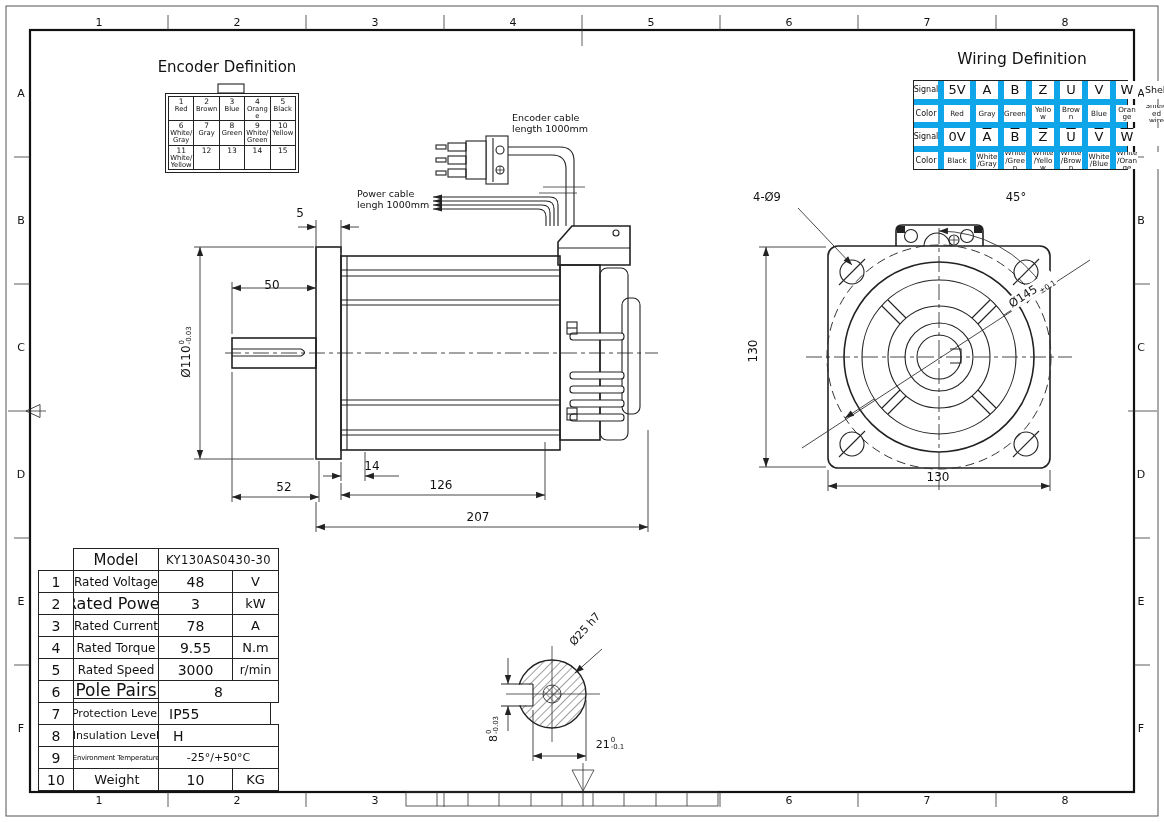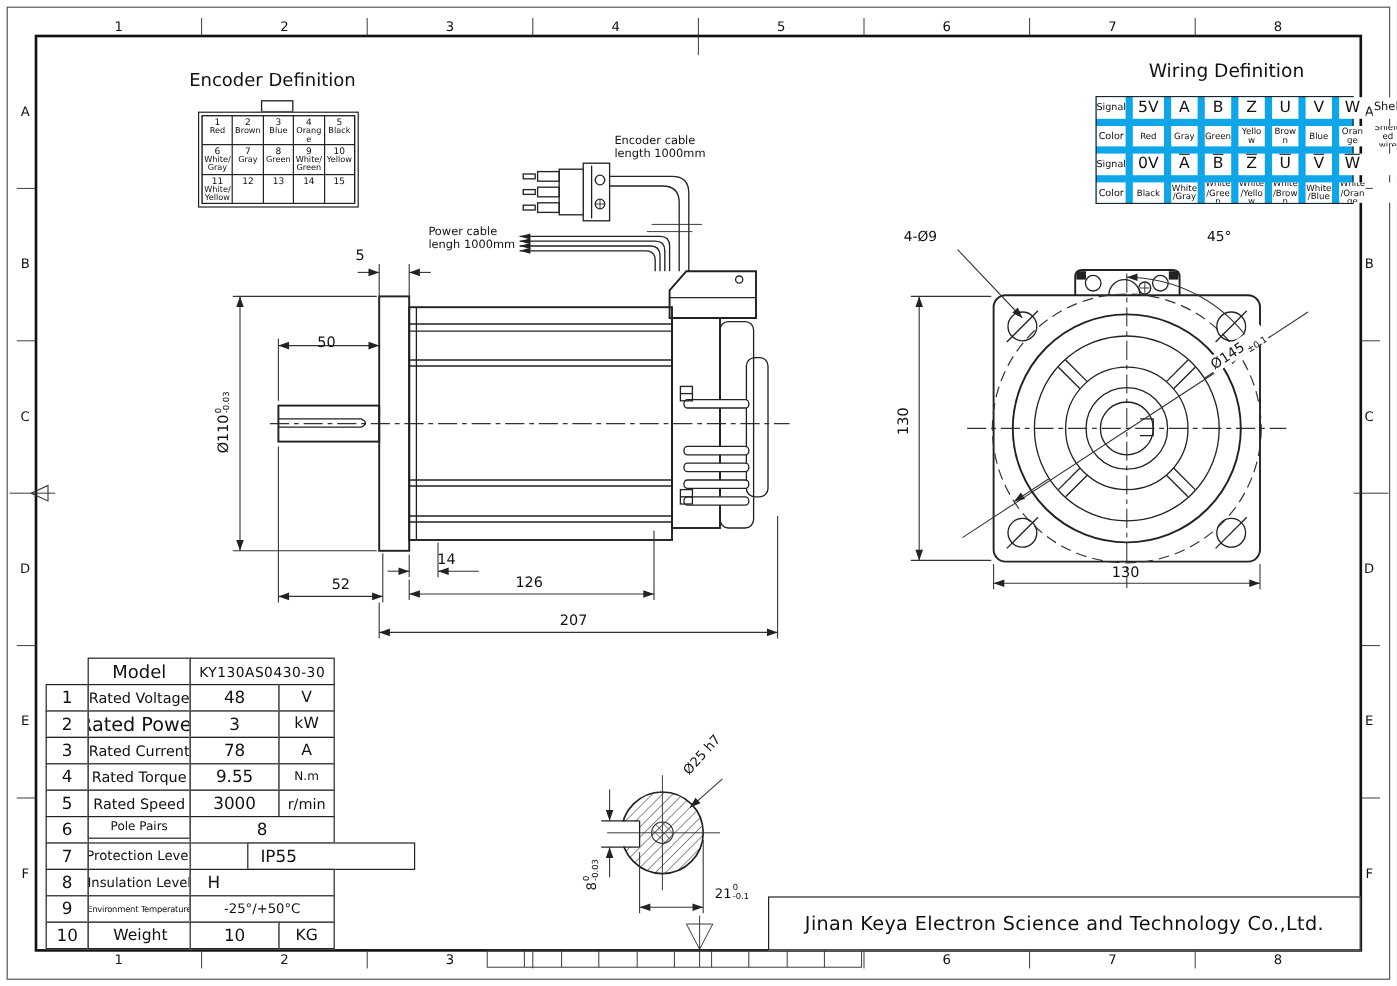--- a/index.html
+++ b/index.html
@@ -401,34 +401,34 @@
   <div class="pc" style="left:194px;top:67px;width:47px;height:23px;font-size:13px;">kW</div>
 
   <div class="pc" style="left:0;top:89px;width:36px;height:23px;font-size:14px;">3</div>
   <div class="pc" style="left:35px;top:89px;width:86px;height:23px;font-size:12px;">Rated Current</div>
   <div class="pc" style="left:120px;top:89px;width:75px;height:23px;font-size:14px;">78</div>
   <div class="pc" style="left:194px;top:89px;width:47px;height:23px;font-size:13px;">A</div>
 
   <div class="pc" style="left:0;top:111px;width:36px;height:23px;font-size:14px;">4</div>
   <div class="pc" style="left:35px;top:111px;width:86px;height:23px;font-size:12px;">Rated Torque</div>
   <div class="pc" style="left:120px;top:111px;width:75px;height:23px;font-size:14px;">9.55</div>
-  <div class="pc" style="left:194px;top:111px;width:47px;height:23px;font-size:10px;">N.m</div>
+  <div class="pc" style="left:194px;top:111px;width:47px;height:23px;font-size:13px;">N.m</div>
 
   <div class="pc" style="left:0;top:133px;width:36px;height:23px;font-size:14px;">5</div>
   <div class="pc" style="left:35px;top:133px;width:86px;height:23px;font-size:12px;">Rated Speed</div>
   <div class="pc" style="left:120px;top:133px;width:75px;height:23px;font-size:14px;">3000</div>
   <div class="pc" style="left:194px;top:133px;width:47px;height:23px;font-size:12px;">r/min</div>
 
   <div class="pc" style="left:0;top:155px;width:36px;height:23px;font-size:14px;">6</div>
-  <div class="pc" style="left:35px;top:155px;width:86px;height:19px;font-size:10px;">Pole Pairs</div>
+  <div class="pc" style="left:35px;top:155px;width:86px;height:19px;font-size:17px;">Pole Pairs</div>
   <div class="pc" style="left:120px;top:155px;width:121px;height:23px;font-size:14px;">8</div>
 
   <div class="pc" style="left:0;top:177px;width:36px;height:23px;font-size:14px;">7</div>
   <div class="pc" style="left:35px;top:177px;width:86px;height:23px;font-size:11px;">Protection Level</div>
-  <div class="pc" style="left:120px;top:177px;width:140px;height:23px;font-size:14px;justify-content:flex-start;padding-left:10px;margin-left:48px;">IP55</div>
+  <div class="pc" style="left:120px;top:177px;width:113px;height:23px;font-size:14px;justify-content:flex-start;padding-left:10px;">IP55</div>
 
   <div class="pc" style="left:0;top:199px;width:36px;height:23px;font-size:14px;">8</div>
   <div class="pc" style="left:35px;top:199px;width:86px;height:23px;font-size:11px;">Insulation Level</div>
   <div class="pc" style="left:120px;top:199px;width:121px;height:23px;font-size:14px;justify-content:flex-start;padding-left:14px;">H</div>
 
   <div class="pc" style="left:0;top:221px;width:36px;height:23px;font-size:14px;">9</div>
   <div class="pc" style="left:35px;top:221px;width:86px;height:23px;font-size:7px;letter-spacing:-0.2px;">Environment Temperature</div>
   <div class="pc" style="left:120px;top:221px;width:121px;height:23px;font-size:11px;">-25°/+50°C</div>
 
   <div class="pc" style="left:0;top:243px;width:36px;height:23px;font-size:14px;">10</div>
@@ -498,17 +498,14 @@
       </span>
 </div>
 <div class="dimlab" style="left:610px;top:744px;font-size:11px;">
   <span>21</span>
   <span class="tol">
         <i style="font-style:normal">0</i>
         <i style="font-style:normal">-0.1</i>
       </span>
 </div>
 
-<div id="title-block">
-  <span>Jinan Keya Electron Science and Technology Co.,Ltd.</span>
-</div>
 
 </div>
 
 </body></html>

